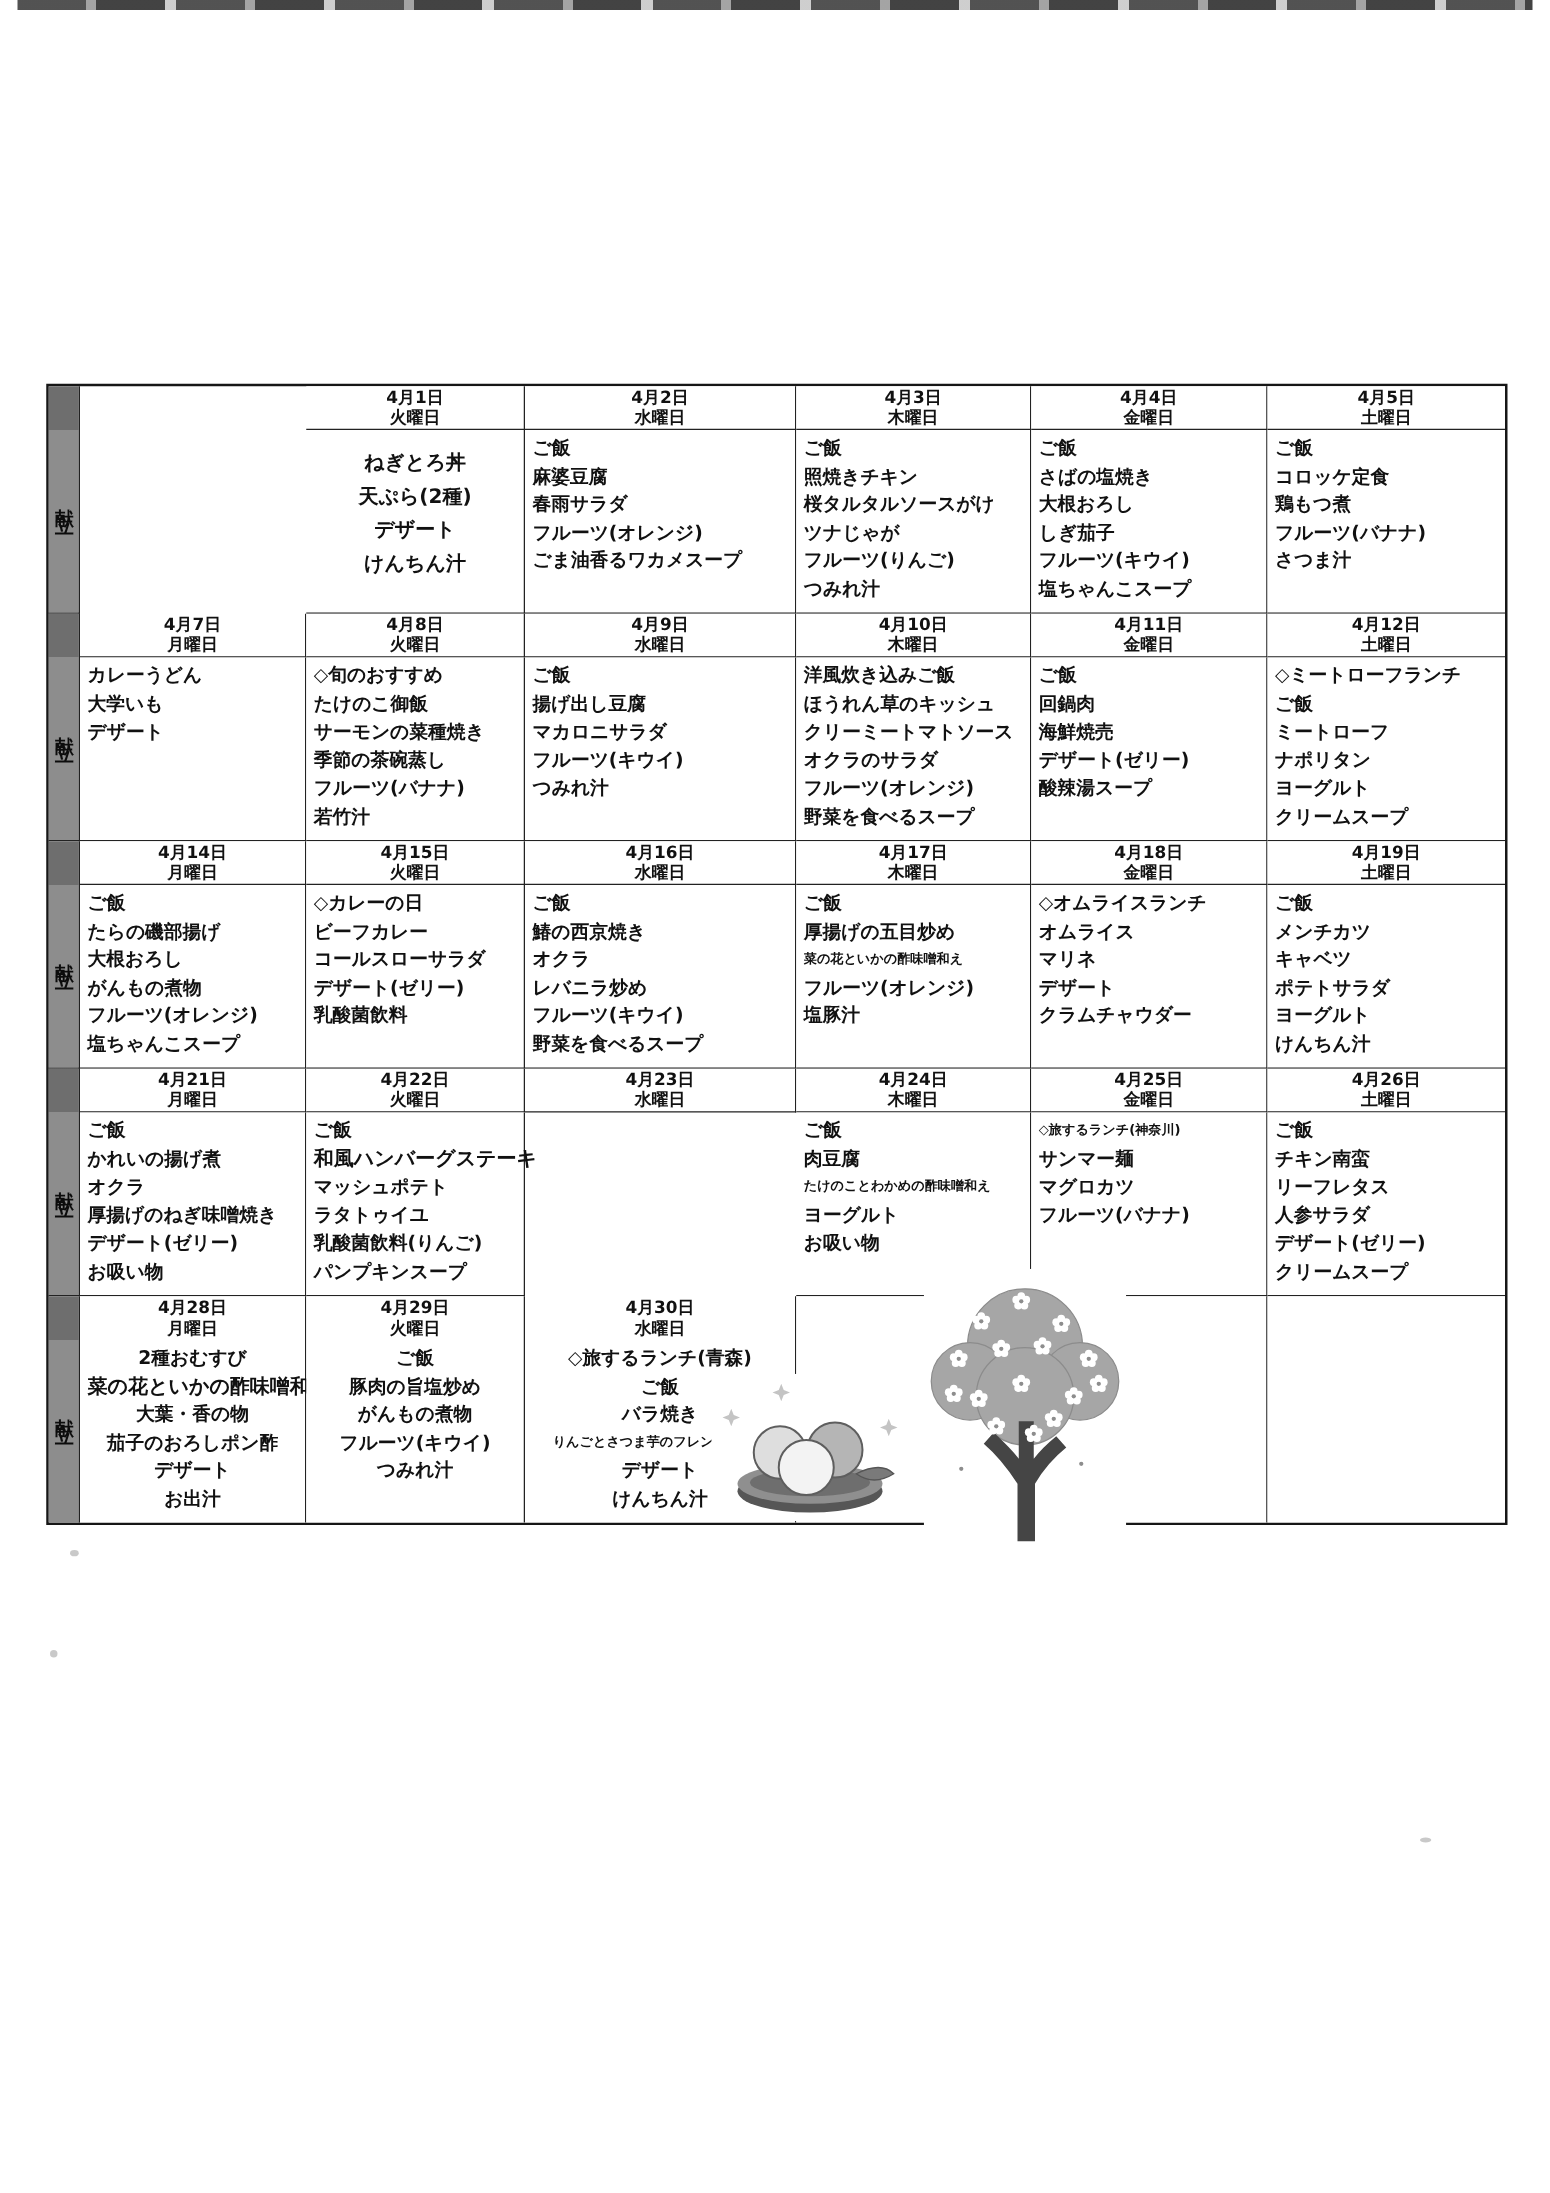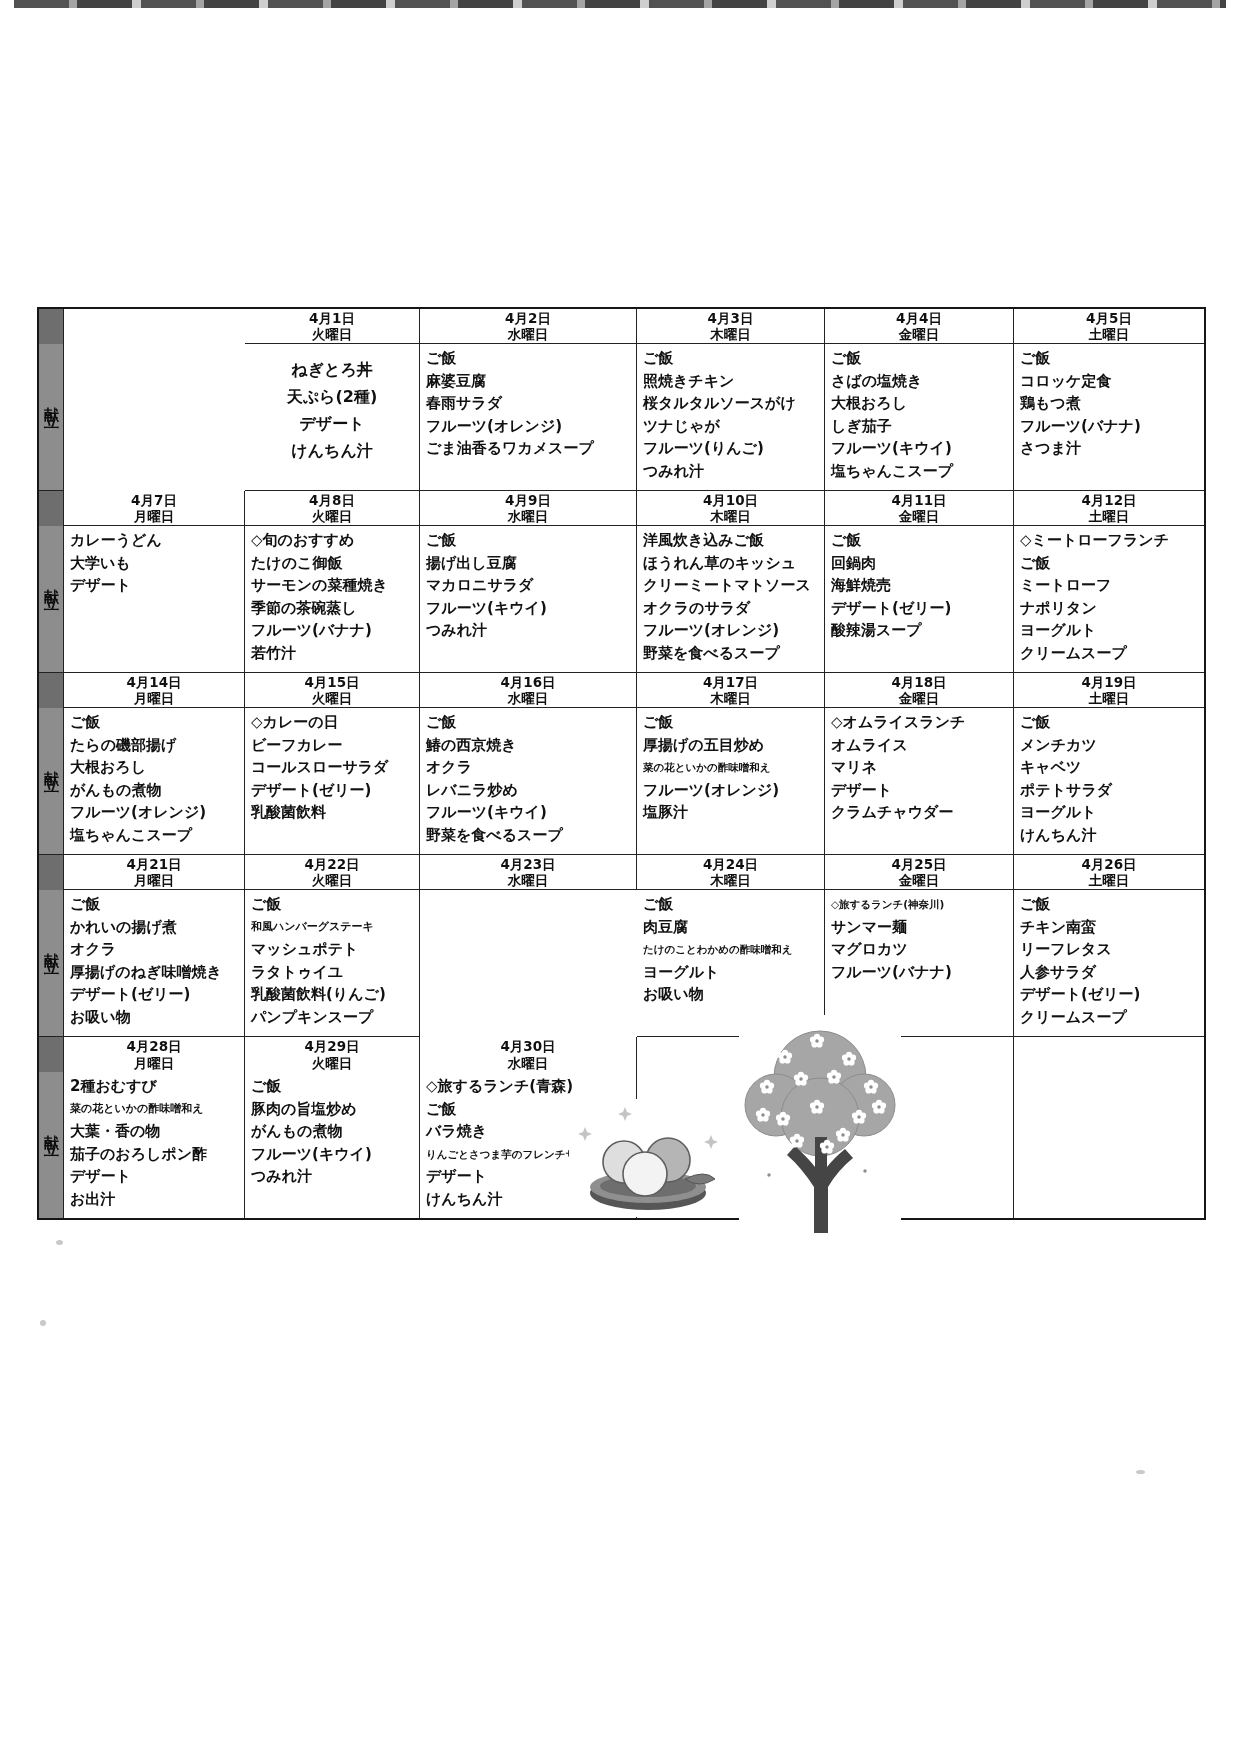--- a/index.html
+++ b/index.html
@@ -47,21 +47,21 @@
     display:flex;flex-direction:column;align-items:center;justify-content:center;
     font-weight:bold;font-size:13.5px;line-height:1.2;padding:1px 0;
   }
   .content{
     grid-row:2;padding:3px 6px 8px;font-weight:bold;
   }
   .content.center{text-align:center;padding-top:12px;}
   .content.center .item{line-height:27px;font-size:16px;}
   .tall{grid-row:1/3;}
   .item{display:block;font-size:15px;line-height:22.5px;white-space:nowrap;}
-  .item.sz13{font-size:11px;}
+  .item.sz13{font-size:16px;}
   .item.sz11{font-size:10.5px;}
   .illus{position:absolute;z-index:3;}
   .illus-dango{left:530px;top:790px;}
   .illus-tree{left:700px;top:706px;}
   .speck{position:absolute;background:#c9c9c9;border-radius:50%;}
 </style>
 </head>
 <body>
 
 <div class="scan-top"></div>
@@ -390,21 +390,21 @@
       </div>
       <div class="content cell last-col" style="grid-column: 7;">
         <div class="item">ご飯</div>
         <div class="item">チキン南蛮</div>
         <div class="item">リーフレタス</div>
         <div class="item">人参サラダ</div>
         <div class="item">デザート(ゼリー)</div>
         <div class="item">クリームスープ</div>
       </div>
     </div>
-    <div class="band last" style="position: relative;">
+    <div class="band last" style="position: relative; text-align: center;">
       <div class="strip cell">
         <div class="vtxt">献立</div>
       </div>
       <div class="hdr cell" style="grid-column: 2;">
         <div class="hdr-date">4月28日</div>
         <div class="hdr-wd">月曜日</div>
       </div>
       <div class="content cell" style="grid-column: 2;">
         <div class="item">2種おむすび</div>
         <div class="item sz13">菜の花といかの酢味噌和え</div>

